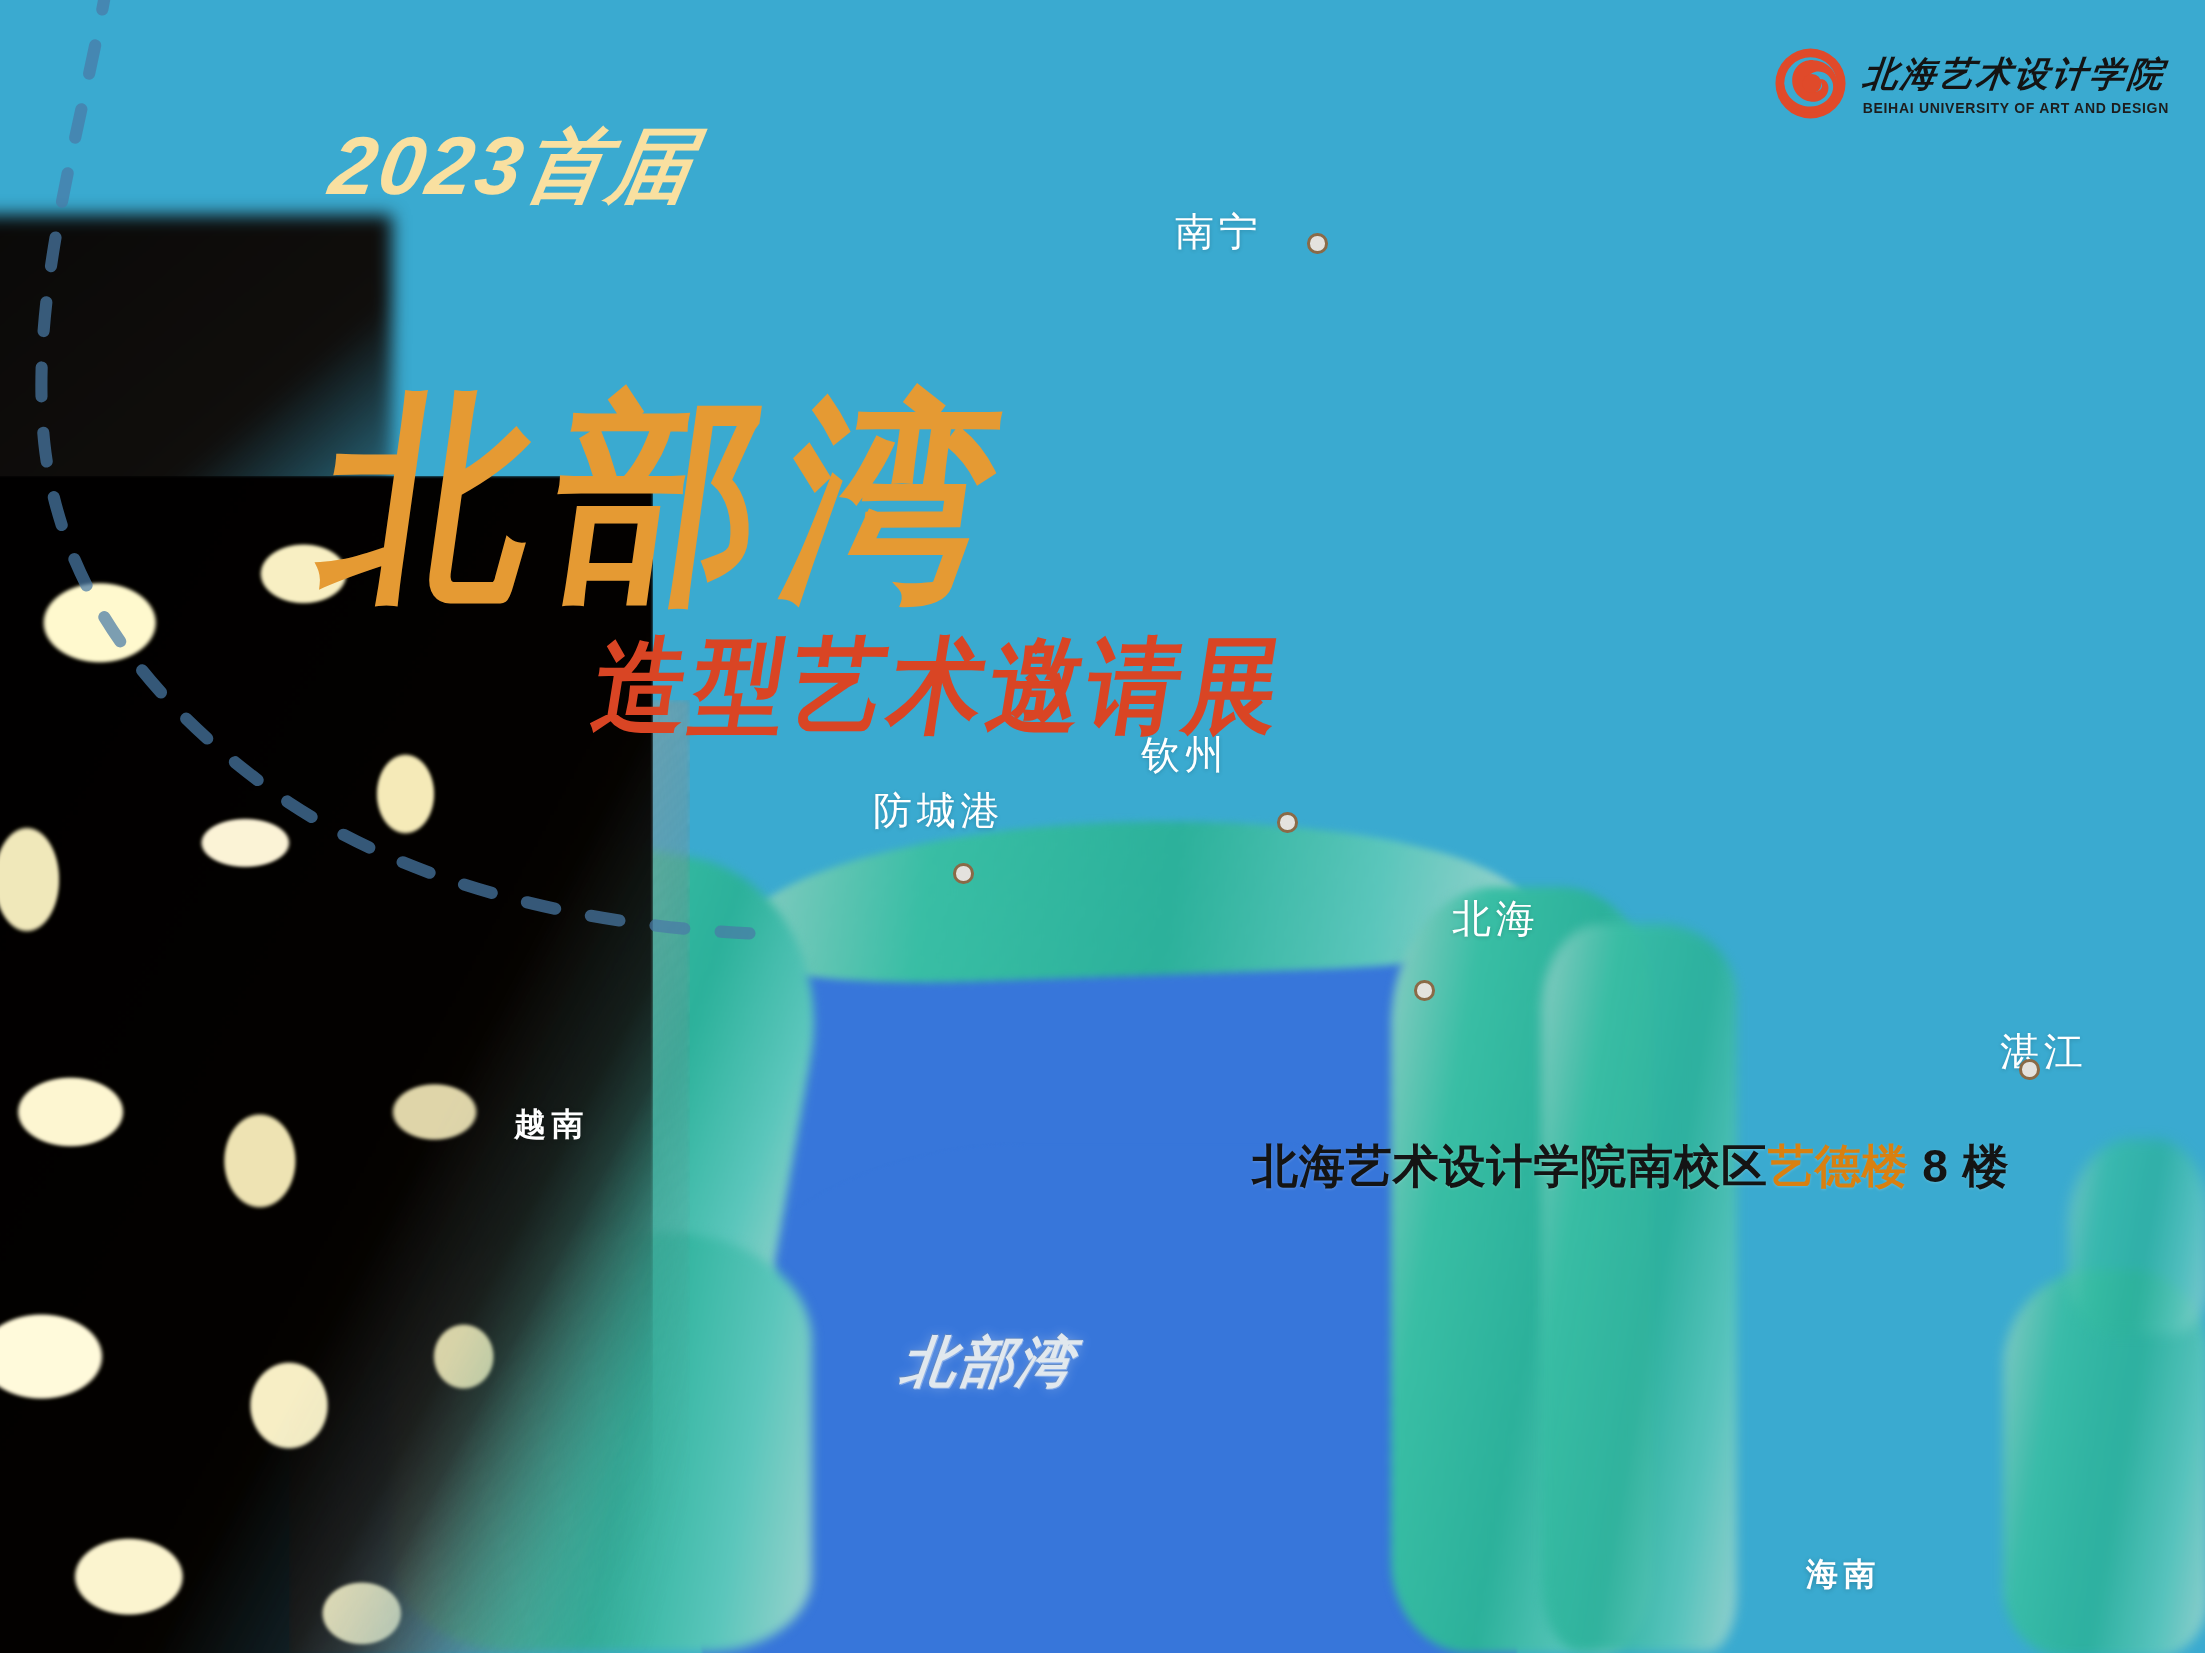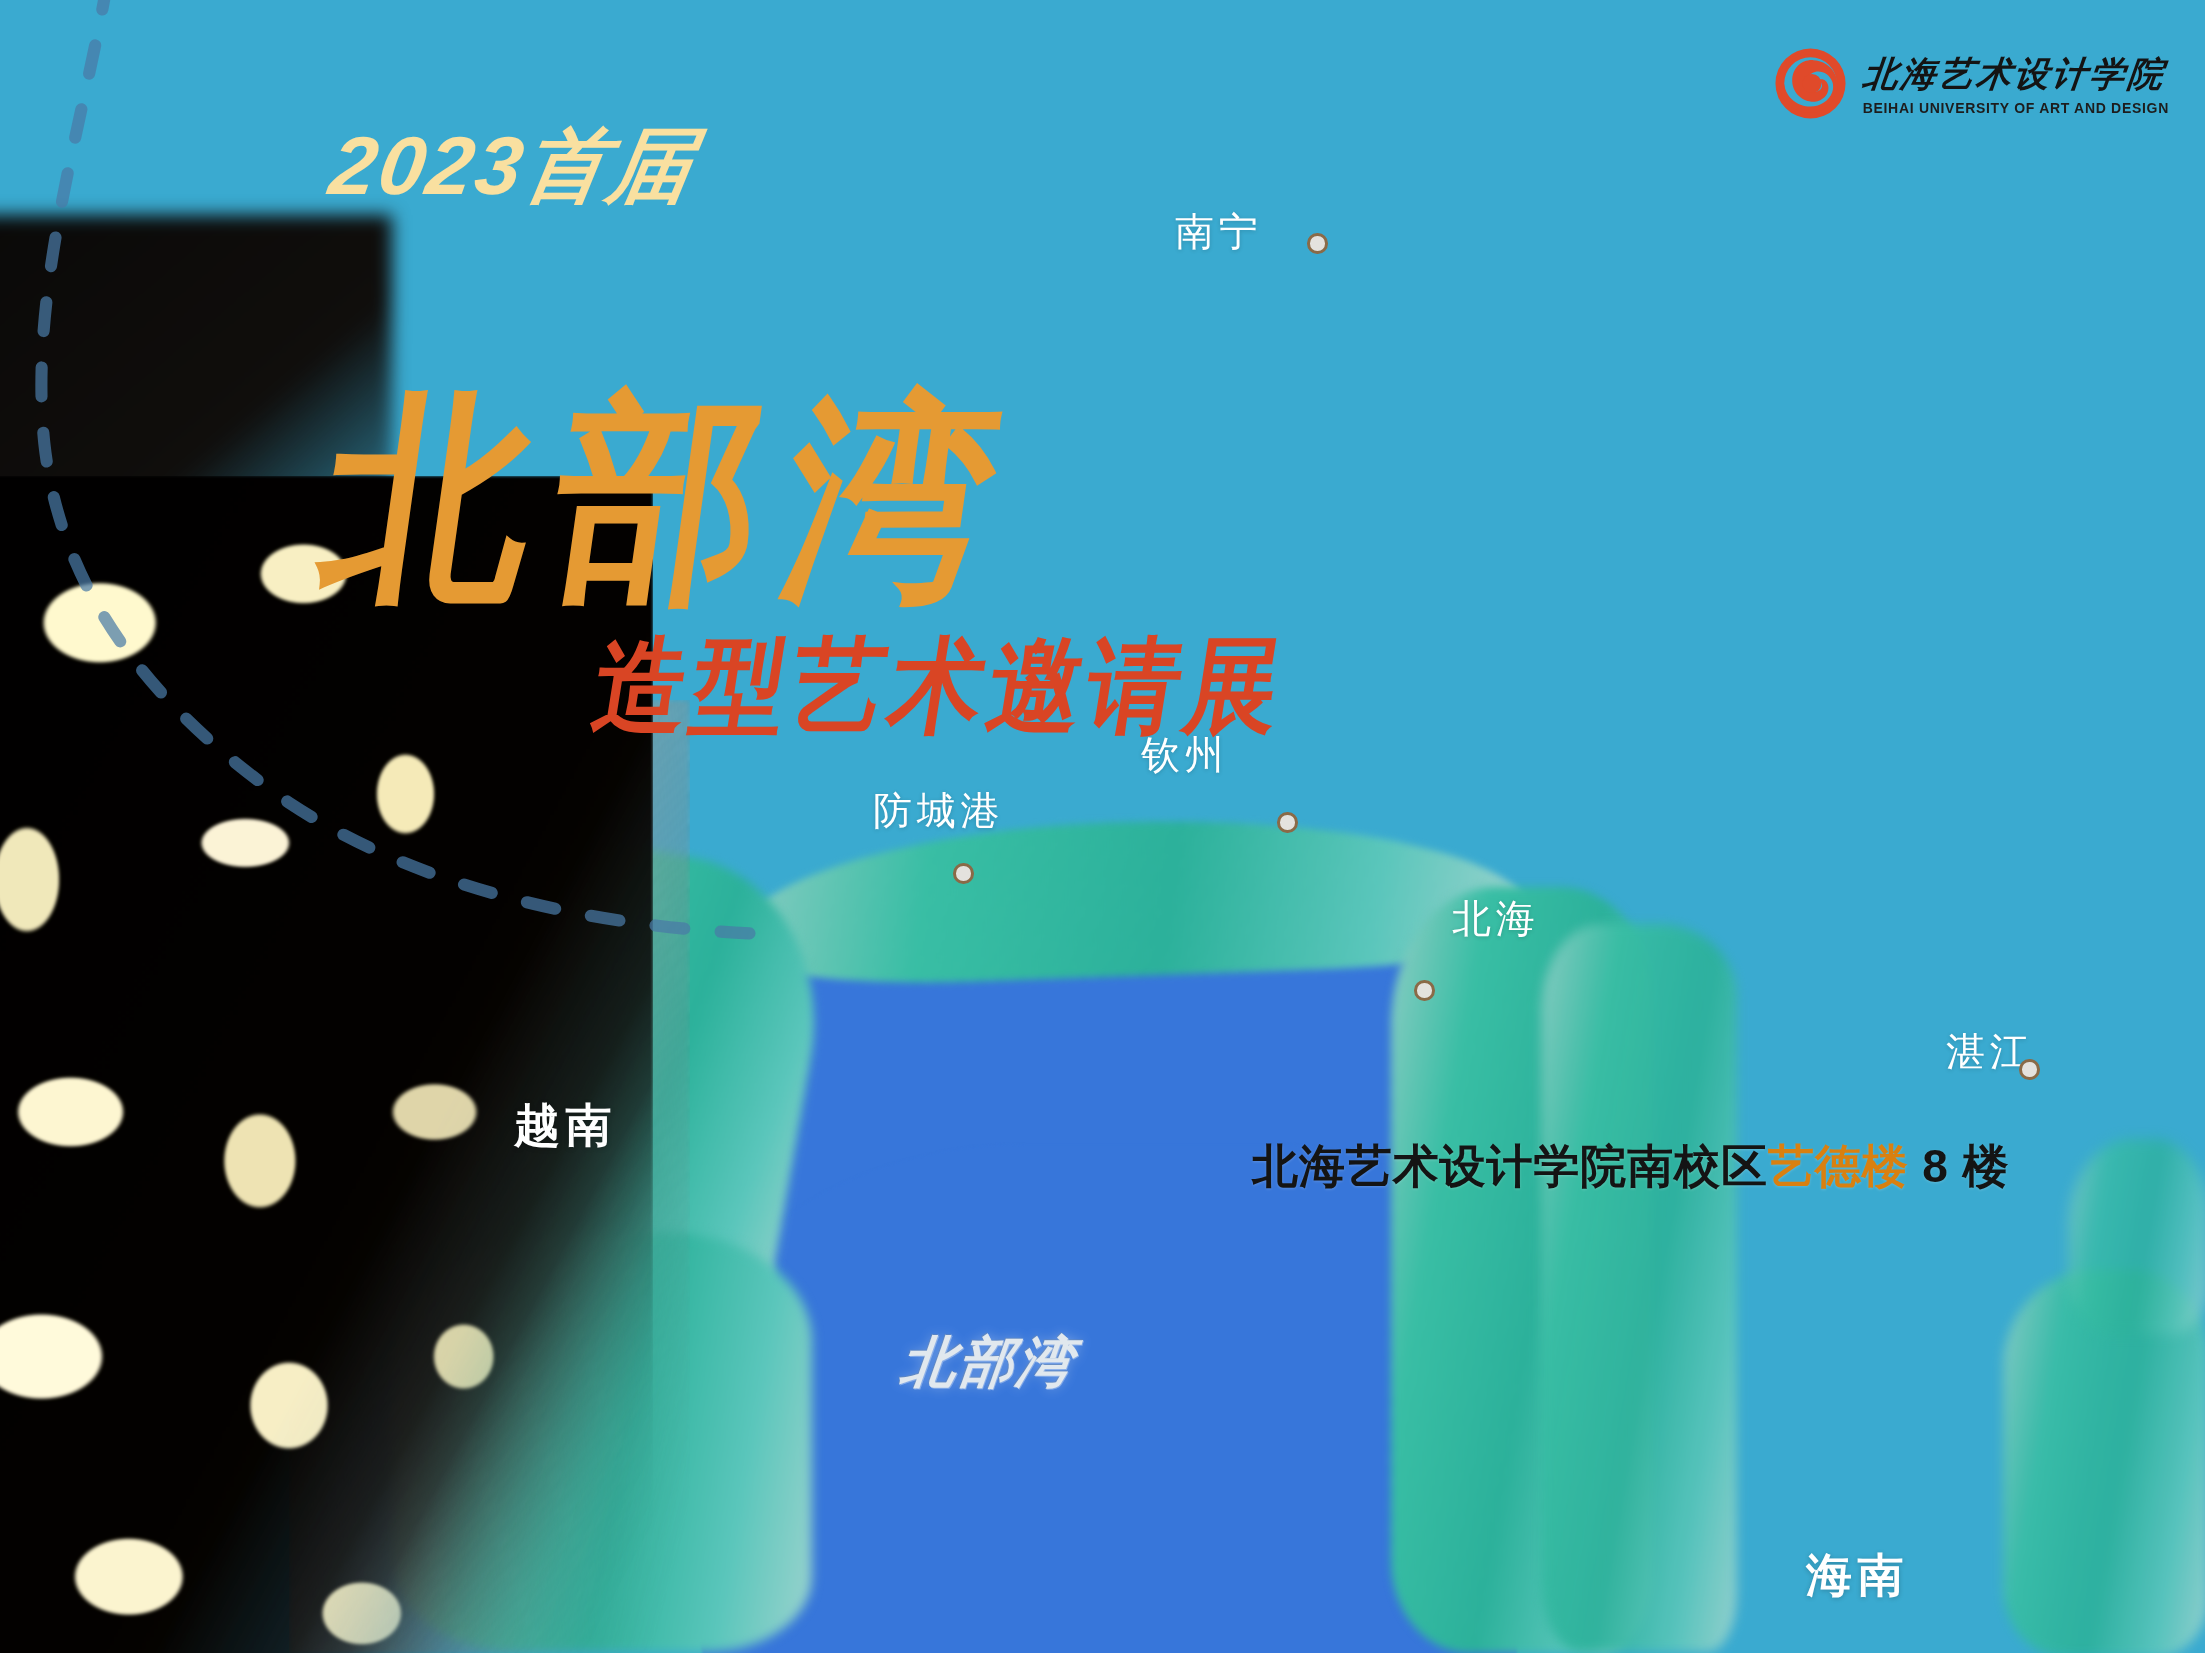--- a/index.html
+++ b/index.html
@@ -149,25 +149,26 @@
     width:20.5px;height:20.5px;border-radius:50%;
     background:#e4e2de;
     border:3.3px solid #8a6a47;
     box-sizing:border-box;
   }
 
   
   .region-label{
     position:absolute;
     color:#ffffff;
-    font-size:46px;
+    font-size:32px;
     font-weight:700;
     letter-spacing:5.6px;
     white-space:nowrap;
     text-shadow:0 1.4px 5.6px rgba(0,0,0,.22);
+    margin-top:8px;
   }
 
   
   .gulf-name{
     position:absolute;
     left:901px; top:1326px;
     font-size:55px;
     font-weight:800;
     font-style:italic;
     letter-spacing:2.8px;
@@ -322,21 +323,21 @@
 
   <div id="cities">
       <div class="city city-label" style="left: 1175px; top: 205px;">南宁</div>
       <div class="city city-dot" style="left: 1307px; top: 233px; background: rgb(228, 226, 222); border-color: rgb(138, 106, 71);"></div>
       <div class="city city-label" style="left: 1141px; top: 728px;">钦州</div>
       <div class="city city-dot" style="left: 1277px; top: 812px; background: rgb(228, 226, 222); border-color: rgb(138, 106, 71);"></div>
       <div class="city city-label" style="left: 873px; top: 784px;">防城港</div>
       <div class="city city-dot" style="left: 953px; top: 863px; background: rgb(228, 226, 222); border-color: rgb(138, 106, 71);"></div>
       <div class="city city-label" style="left: 1452px; top: 892px;">北海</div>
       <div class="city city-dot" style="left: 1414px; top: 980px; background: rgb(228, 226, 222); border-color: rgb(138, 106, 71);"></div>
-      <div class="city city-label" style="left: 1946px; top: 1025px;">湛江</div>
+      <div class="city city-label" style="left: 2000px; top: 1025px;">湛江</div>
       <div class="city city-dot" style="left: 2019px; top: 1059px; background: rgb(228, 226, 222); border-color: rgb(138, 106, 71);"></div>
     </div>
   <div id="regions">
       <div class="region-label" style="left: 514px; top: 1095px;">越南</div>
       <div class="region-label" style="left: 1806px; top: 1545px;">海南</div>
     </div>
 
   <div class="gulf-name">北部湾</div>
 
   <div class="info">

